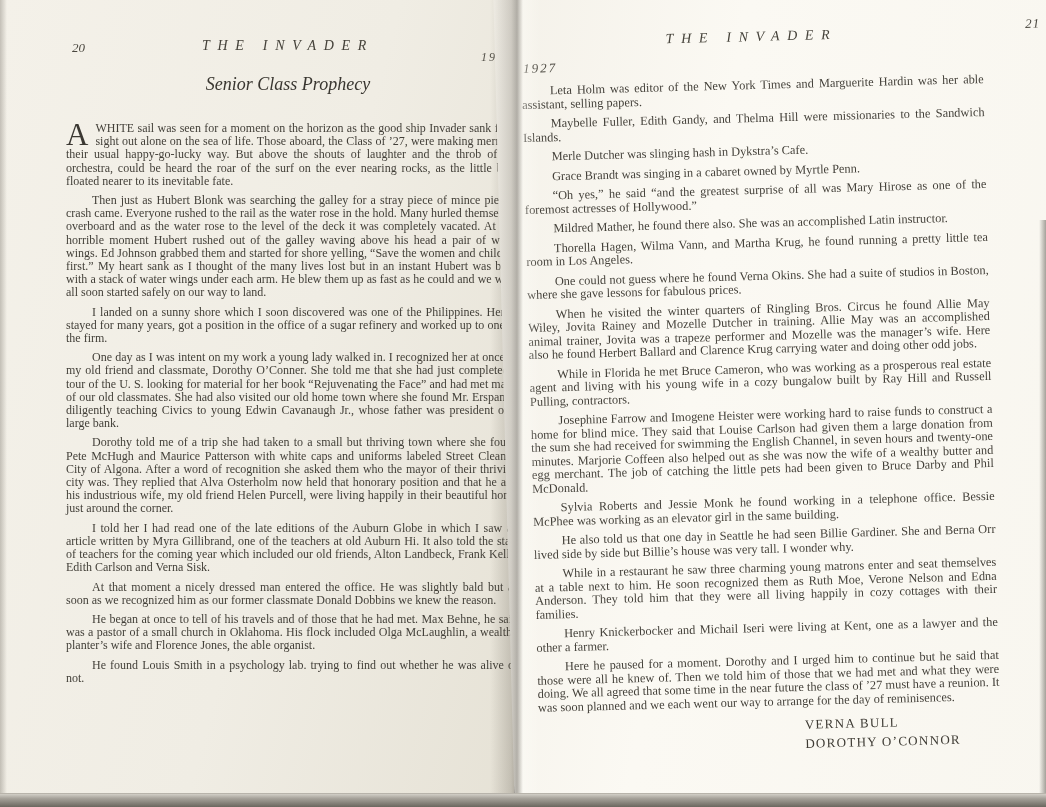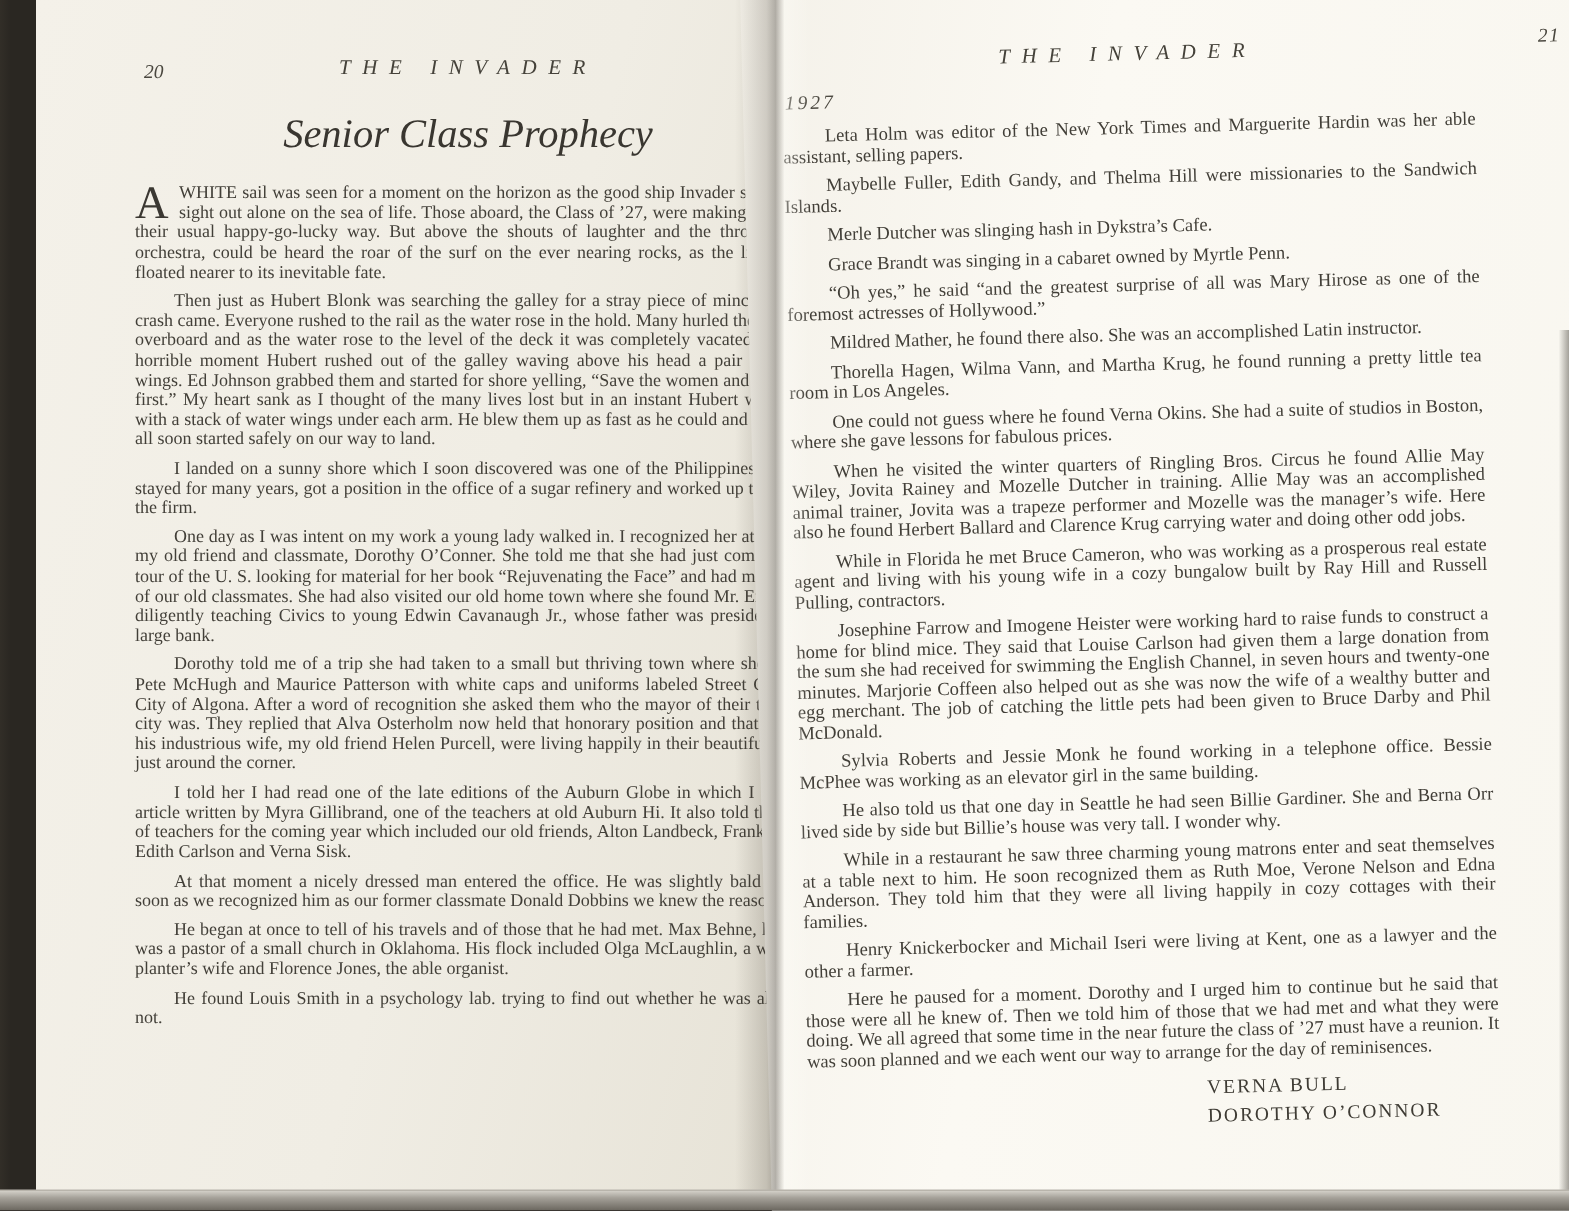--- a/index.html
+++ b/index.html
@@ -1,28 +1,28 @@
 <!DOCTYPE html>
 <html><head>
 <meta charset="utf-8">
 <style>
   html,body{margin:0;padding:0;background:#2a2722;}
   #scan{position:relative;width:1046px;height:807px;overflow:hidden;
         font-family:"Liberation Serif","DejaVu Serif",serif;color:#423f38;}
 
   
   .page-left{position:absolute;left:0;top:0;width:514px;height:796px;
-    background:linear-gradient(105deg,#f4f1e9 0%,#f0ede4 55%,#e6e2d6 100%);margin-left:24px;}
+    background:linear-gradient(105deg,#f4f1e9 0%,#f0ede4 55%,#e6e2d6 100%);}
   .lp-pagenum{position:absolute;left:72px;top:40px;font-style:italic;font-size:13px;color:#4a473f;}
   .lp-running{position:absolute;left:62px;top:38px;width:452px;text-align:center;
     font-style:italic;font-size:14px;letter-spacing:0.55em;color:#45423a;}
   .lp-year{position:absolute;left:481px;top:50px;font-style:italic;font-size:12px;
     letter-spacing:2px;color:#55524a;}
   .lp-title{position:absolute;left:62px;top:74px;width:452px;text-align:center;
-    font-style:italic;font-size:27px;color:#393630;}
+    font-style:italic;font-size:18px;color:#393630;}
   .lp-body{position:absolute;left:66px;top:122px;width:452px;
     font-size:12px;line-height:13.2px;text-align:justify;}
   .lp-body p{margin:0 0 6px 0;text-indent:26px;}
   .lp-body p.first{text-indent:0;}
   .dropcap{float:left;font-size:31px;line-height:24px;padding:1px 7px 0 0;color:#3b3832;}
 
   
   .page-right{position:absolute;left:504px;top:-18px;width:585px;height:835px;
     transform:rotate(-1.5deg);
     background:linear-gradient(100deg,#f4f1e9 0%,#fbf9f3 35%,#f8f6ef 100%);}

